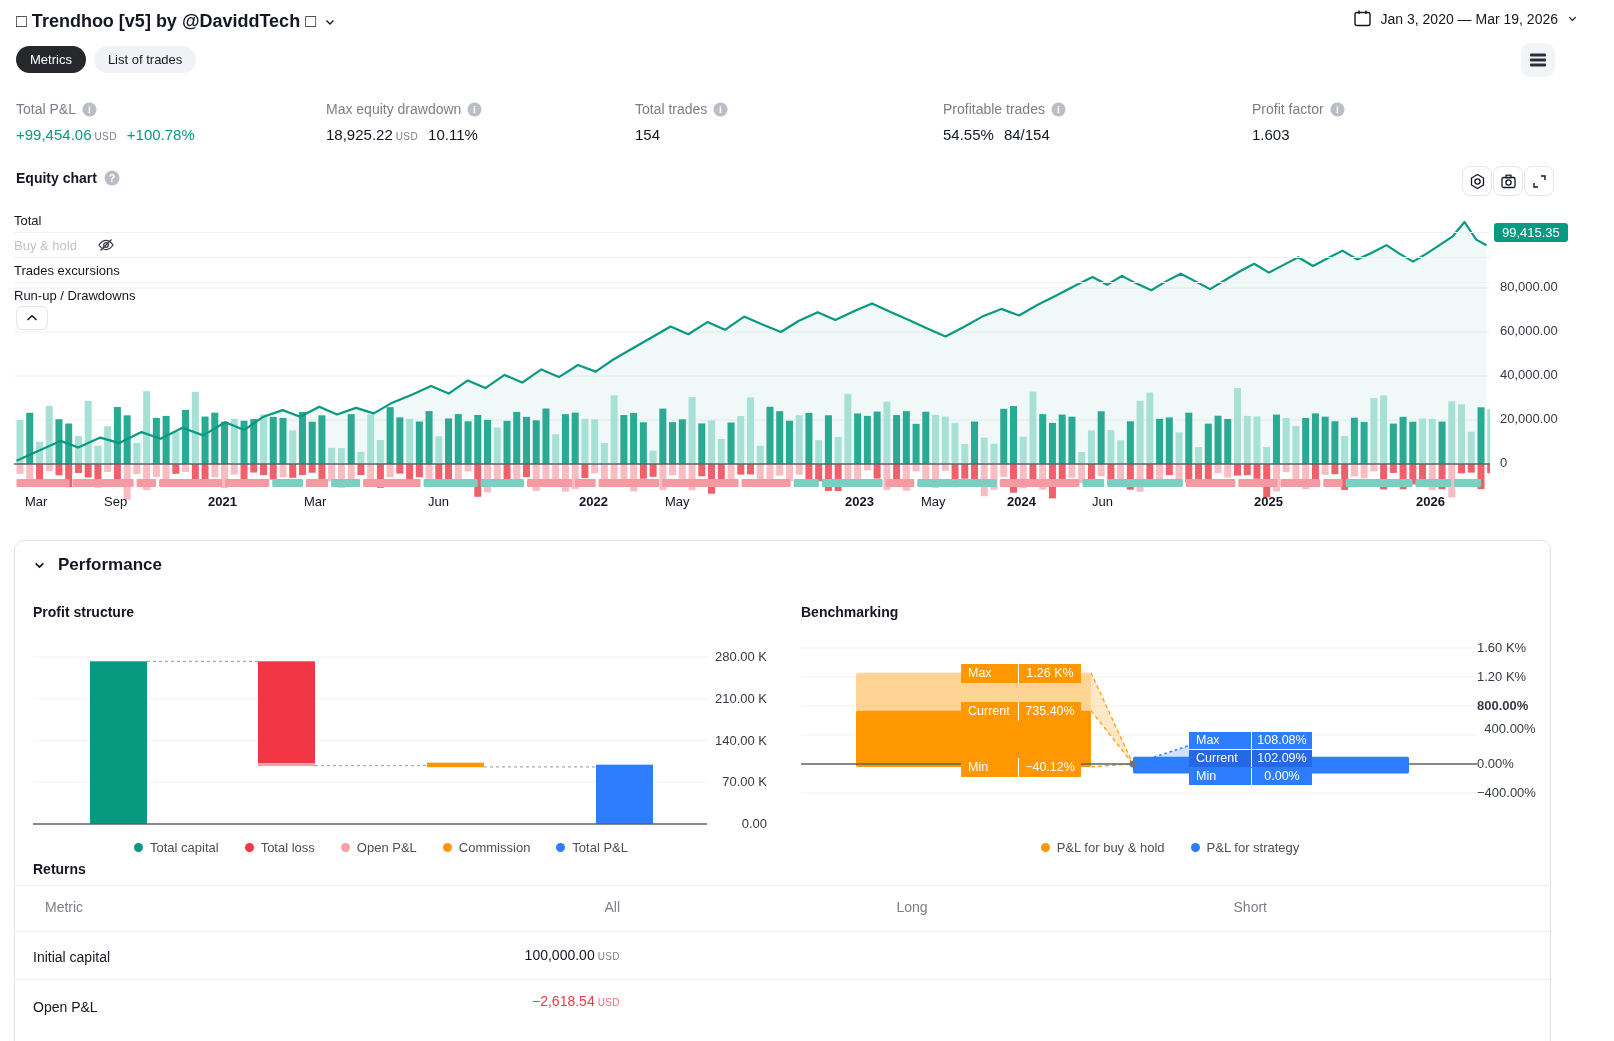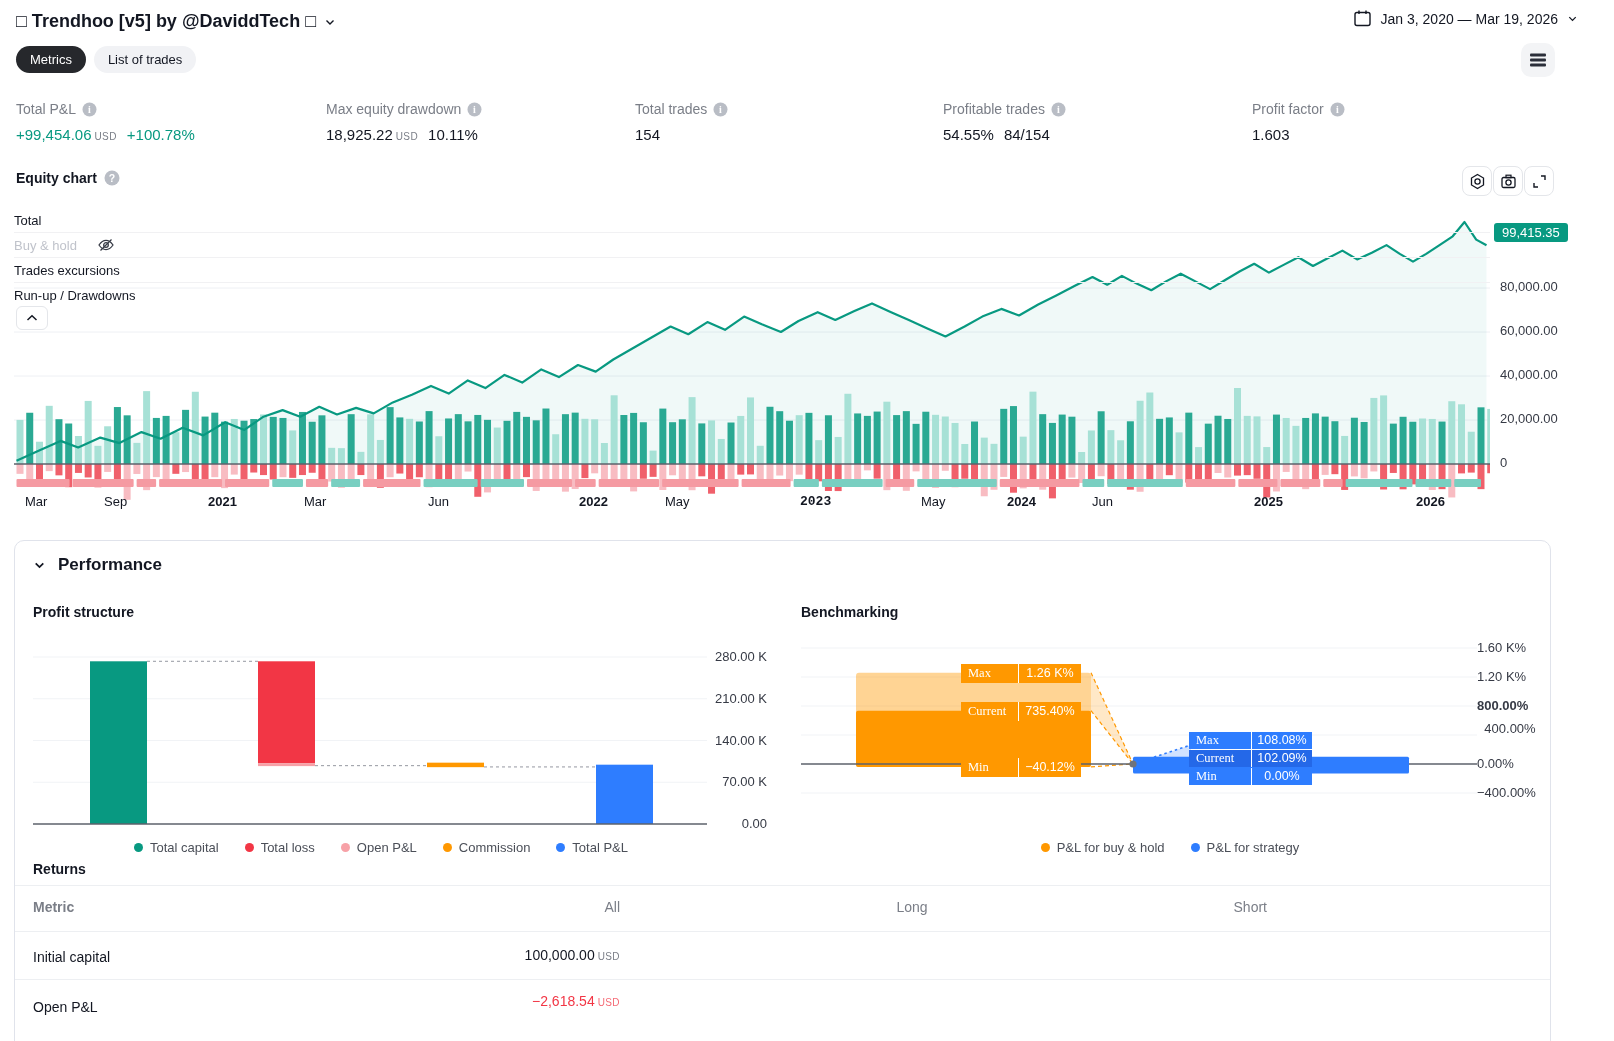--- a/index.html
+++ b/index.html
@@ -31,21 +31,21 @@
   .card{position:absolute;border:1px solid #e0e3eb;border-radius:10px;background:#fff;}
   .chart-legend{position:absolute;display:flex;justify-content:center;gap:26px;font-size:13px;color:#4b4f58;}
   .chart-legend .item{display:flex;align-items:center;gap:7px;}
   .dot{width:9px;height:9px;border-radius:50%;display:inline-block;}
   .tbl-head{font-size:14px;color:#7a7e87;}
   .tbl-cell{font-size:14px;color:#131722;}
   .neg{color:#f23645;}
   .neg .usd{color:#f23645;opacity:.75;}
   .hline{position:absolute;height:1px;background:#edeff2;}
   .badge{position:absolute;display:flex;font-size:12.5px;color:#fff;line-height:19px;}
-  .badge .lc{padding-left:7px;border-right:1.5px solid #fff;font-family:Liberation Serif, serif;}
+  .badge .lc{padding-left:7px;border-right:1.5px solid #fff;}
   .badge .vc{text-align:center;}
   svg{display:block;}
 </style>
 </head>
 <body>
 
 <div id="app">
 
   <div class="abs row" style="left:16px;top:11px;gap:8px;">
     <span class="ttl">□ Trendhoo [v5] by @DaviddTech □</span>
@@ -578,21 +578,21 @@
       <div class="axis-lbl" style="left: 1500px; top: 455px;">0</div>
     </div>
   <div id="eq-xlabels">
       <div class="xtick" style="left: 25px; top: 494px;">Mar</div>
       <div class="xtick" style="left: 104px; top: 494px;">Sep</div>
       <div class="xtick bold" style="left: 208px; top: 494px;">2021</div>
       <div class="xtick" style="left: 304px; top: 494px;">Mar</div>
       <div class="xtick" style="left: 428px; top: 494px;">Jun</div>
       <div class="xtick bold" style="left: 579px; top: 494px;">2022</div>
       <div class="xtick" style="left: 665px; top: 494px;">May</div>
-      <div class="xtick bold" style="left: 800px; top: 494px; font-family: Liberation Mono, monospace;">2023</div>
+      <div class="xtick bold" style="left: 845px; top: 494px;">2023</div>
       <div class="xtick" style="left: 921px; top: 494px;">May</div>
       <div class="xtick bold" style="left: 1007px; top: 494px;">2024</div>
       <div class="xtick" style="left: 1092px; top: 494px;">Jun</div>
       <div class="xtick bold" style="left: 1254px; top: 494px;">2025</div>
       <div class="xtick bold" style="left: 1416px; top: 494px;">2026</div>
     </div>
 
   <div class="card" id="perf-card" style="left:14px;top:540px;width:1535px;height:540px;">
 
     <div class="abs row" style="left:18px;top:14px;gap:12px;">
@@ -671,21 +671,21 @@
           <span>P&amp;L for buy &amp; hold</span>
         </span>
         <span class="item">
           <span class="dot" style="background:#2e7dff"></span>
           <span>P&amp;L for strategy</span>
         </span>
       </div>
 
     <div class="abs sec-title" style="left:18px;top:320px;">Returns</div>
     <div class="hline" style="left:0px;top:344px;width:1535px;"></div>
-    <div class="abs tbl-head" style="left:18px;top:358px;font-weight:bold;">Metric</div>
+    <div class="abs tbl-head" style="left:30px;top:358px;">Metric</div>
     <div class="abs tbl-head" style="left:405px;top:358px;width:200px;text-align:right;">All</div>
     <div class="abs tbl-head" style="left:847px;top:358px;width:100px;text-align:center;">Long</div>
     <div class="abs tbl-head" style="left:1152px;top:358px;width:100px;text-align:right;">Short</div>
     <div class="hline" style="left:0px;top:390px;width:1535px;"></div>
 
     <div>
       <div class="abs tbl-cell" style="left:18px;top:408px;">Initial capital</div>
       <div class="abs tbl-cell" style="left:405px;top:406px;width:200px;text-align:right;">
         <span>100,000.00</span><span class="usd">USD</span>
       </div>

